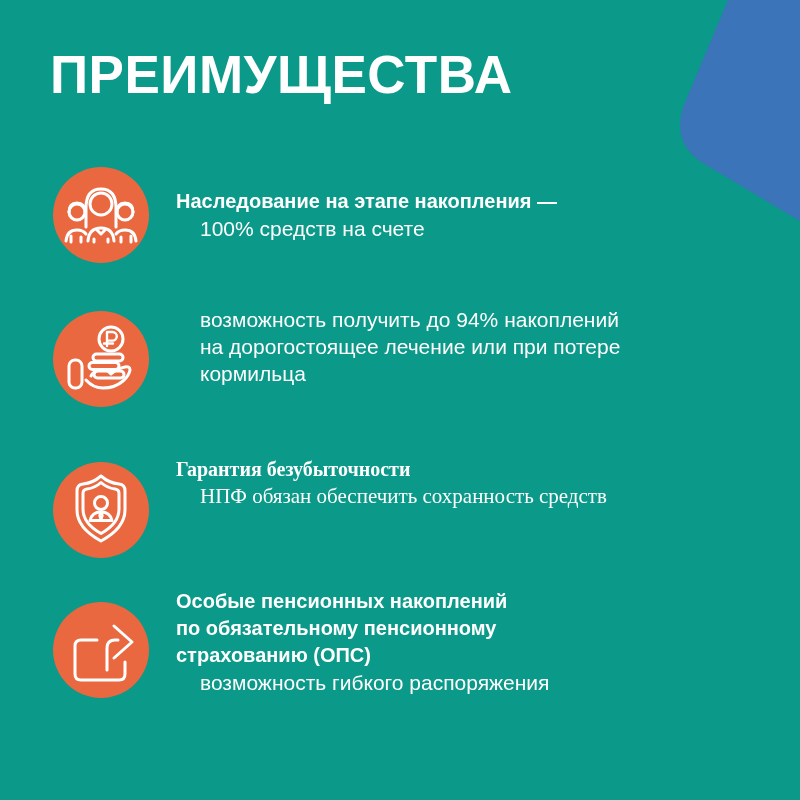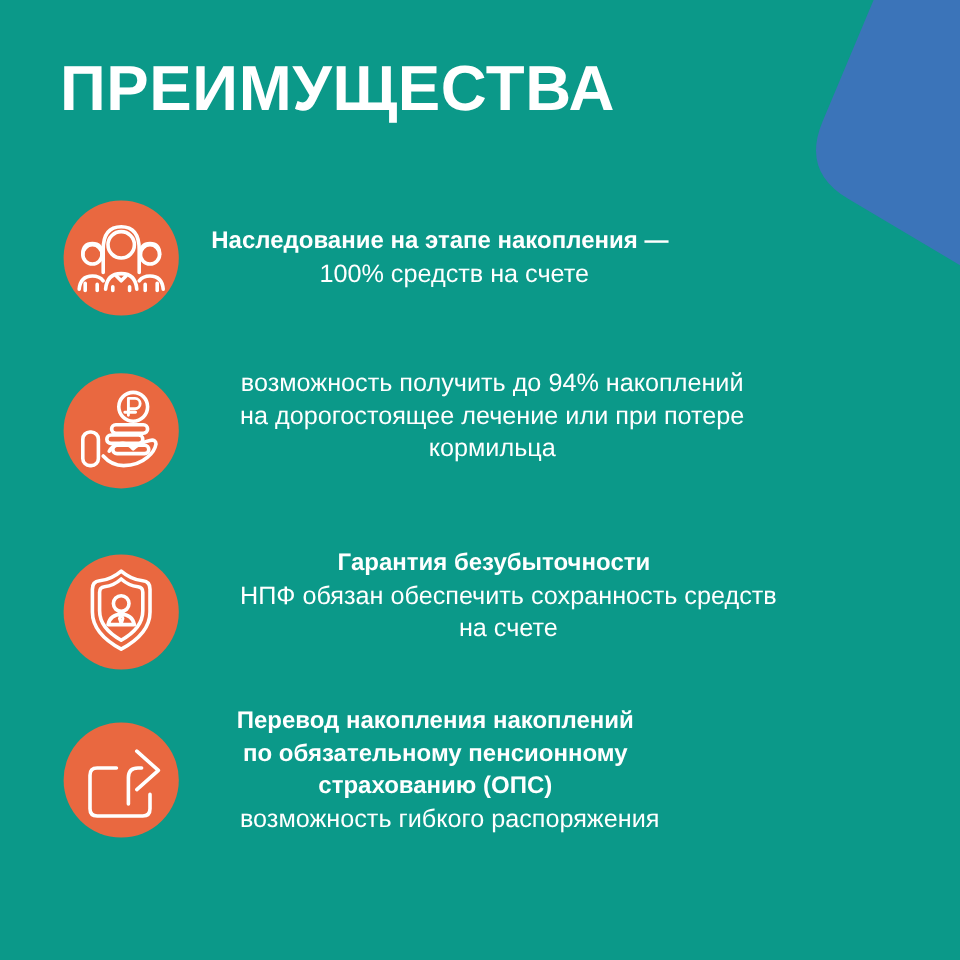--- a/index.html
+++ b/index.html
@@ -2,21 +2,21 @@
 <html style="--background: #0b9989; --icon-circle: #e96840; --corner-shape: #3b74b9; --text: #ffffff;"><head>
 <meta charset="utf-8">
 <style>
   html,body{margin:0;padding:0;}
   body{
     width:800px;height:800px;overflow:hidden;position:relative;
     background:var(--background,#0b9989);
     font-family:"Liberation Sans","DejaVu Sans",sans-serif;
     color:var(--text,#ffffff);
   }
-  .stage{position:absolute;inset:0;width:729px;height:800px;text-align:center;}
+  .stage{position:absolute;inset:0;width:729px;height:800px;}
 
   
   .corner-svg{position:absolute;top:0;left:0;pointer-events:none;}
   .corner-path{fill:var(--corner-shape,#3b74b9);}
 
   
   .page-title{
     position:absolute;left:50px;top:48px;
     font-size:53px;line-height:53px;font-weight:bold;
     letter-spacing:.5px;white-space:nowrap;
@@ -30,21 +30,21 @@
   .icon-circle svg{position:absolute;inset:0;width:96px;height:96px;}
   .glyph{stroke:#ffffff;fill:none;stroke-width:3;stroke-linecap:round;stroke-linejoin:round;}
   .glyph-thin{stroke:#ffffff;fill:none;stroke-width:2.4;stroke-linecap:round;stroke-linejoin:round;}
 
   .item-text{position:absolute;left:176px;}
   .t-line{font-size:20px;line-height:27px;font-weight:bold;white-space:nowrap;}
   .b-line{font-size:21px;line-height:27px;font-weight:normal;white-space:nowrap;margin-left:24px;}
 
   .icon-r1{top:167px;} .txt-r1{top:188px;}
   .icon-r2{top:311px;} .txt-r2{top:306px;}
-  .icon-r3{top:462px;} .txt-r3{top:456px;}
+  .icon-r3{top:462px;} .txt-r3{top:456px;font-family:Liberation Serif, serif;}
   .icon-r4{top:602px;} .txt-r4{top:588px;}
 </style>
 </head>
 <body style="--background: #0b9989; --icon-circle: #e96840; --corner-shape: #3b74b9; --text: #ffffff;">
 
 <div class="stage">
 
   <svg class="corner-svg" width="800" height="260" viewBox="0 0 800 260">
     <path class="corner-path" d="M728,0 L800,0 L800,221 L706.8,165.6 Q668,143 685.4,101.5 Z"></path>
   </svg>
@@ -103,32 +103,31 @@
         <path d="M37,58.5 Q39,50 48,50 Q57,50 59,58.5 Z"></path>
       </g>
       <g class="glyph-thin">
         <path d="M48,50 L46.5,53.5 L48,58 L49.5,53.5 Z"></path>
       </g>
     </svg>
   </div>
   <div class="item-text txt-r3">
     <div class="t-line">Гарантия безубыточности</div>
     <div class="b-line">НПФ обязан обеспечить сохранность средств</div>
-    <div class="b-line">на счете</div>
   </div>
 
   <div class="icon-circle icon-r4">
     <svg viewBox="0 0 96 96">
       <g class="glyph">
         <path d="M44,38 H28 Q22,38 22,44 V72 Q22,78 28,78 H66 Q72,78 72,72 V60"></path>
         <path d="M54,68 V46 Q54,38 62,38 H65"></path>
         <path d="M61,24 L79,40 L61,56"></path>
       </g>
     </svg>
   </div>
   <div class="item-text txt-r4">
-    <div class="t-line">Перевод накопления накоплений</div>
+    <div class="t-line">Особые пенсионных накоплений</div>
     <div class="t-line">по обязательному пенсионному</div>
     <div class="t-line">страхованию (ОПС)</div>
     <div class="b-line">возможность гибкого распоряжения</div>
   </div>
 
 </div>
 
 </body></html>

